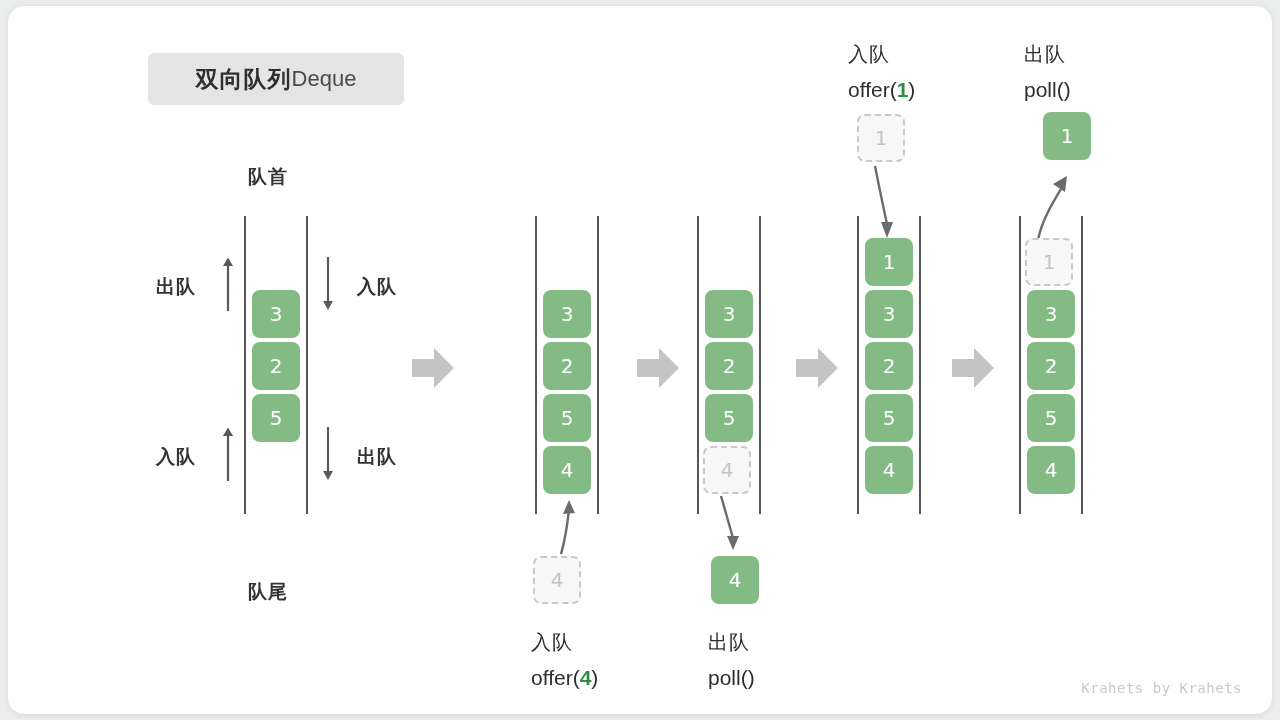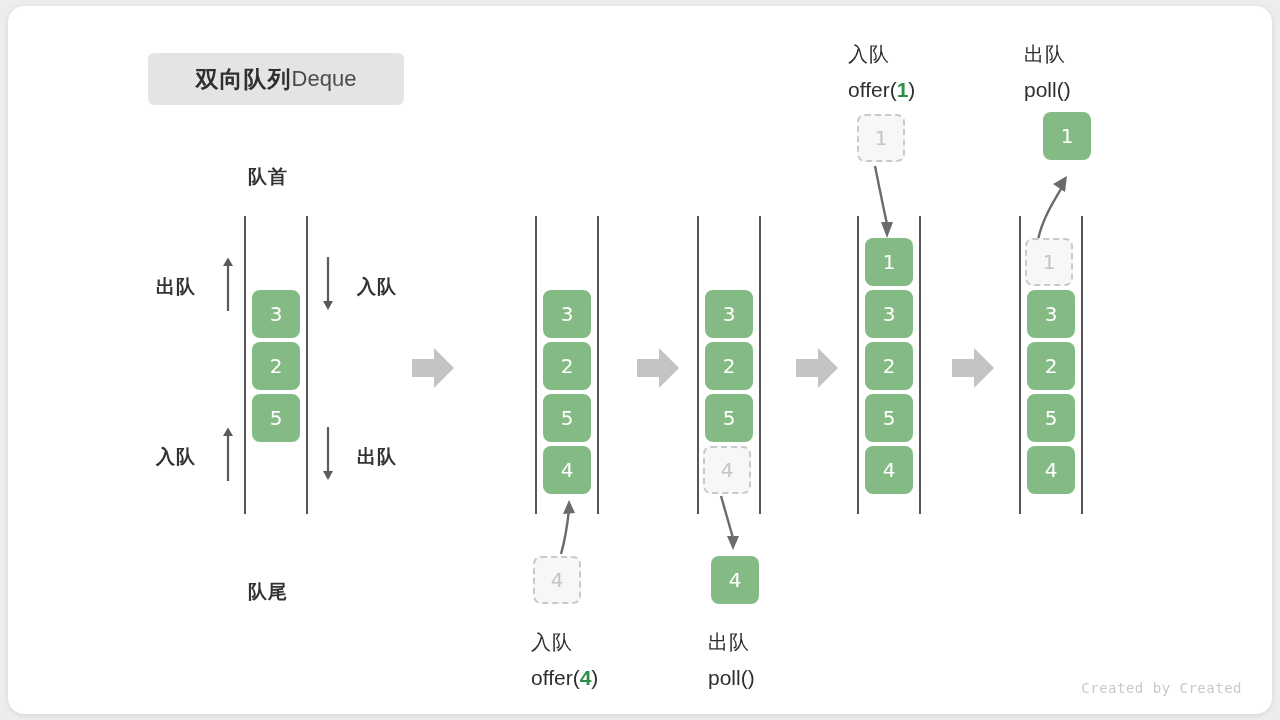--- a/index.html
+++ b/index.html
@@ -276,15 +276,15 @@
 
   <div class="rail" style="left:1011px; top:210px; height:298px;"></div>
   <div class="rail" style="left:1073px; top:210px; height:298px;"></div>
 
   <div class="cell ghost" style="left:1017px; top:232px;">1</div>
   <div class="cell" style="left:1019px; top:284px;">3</div>
   <div class="cell" style="left:1019px; top:336px;">2</div>
   <div class="cell" style="left:1019px; top:388px;">5</div>
   <div class="cell" style="left:1019px; top:440px;">4</div>
 
-  <div id="credit">Created by Created</div>
+  <div id="credit">Krahets by Krahets</div>
 
 </div>
 
 </body></html>

